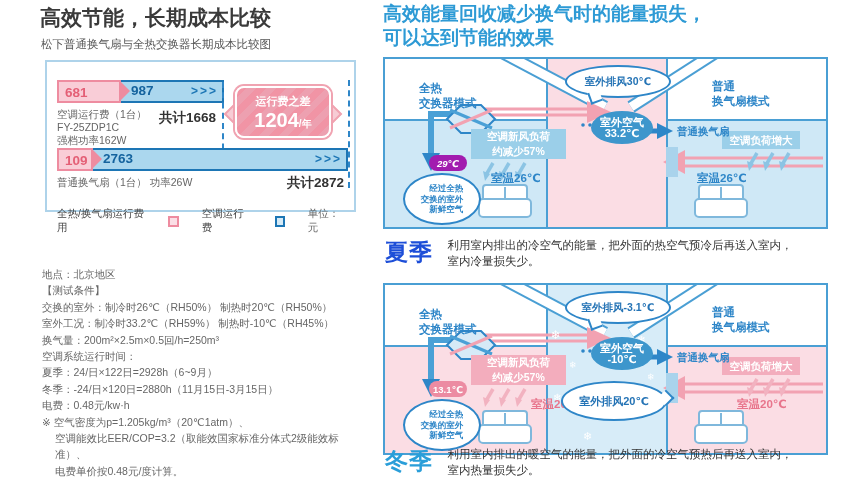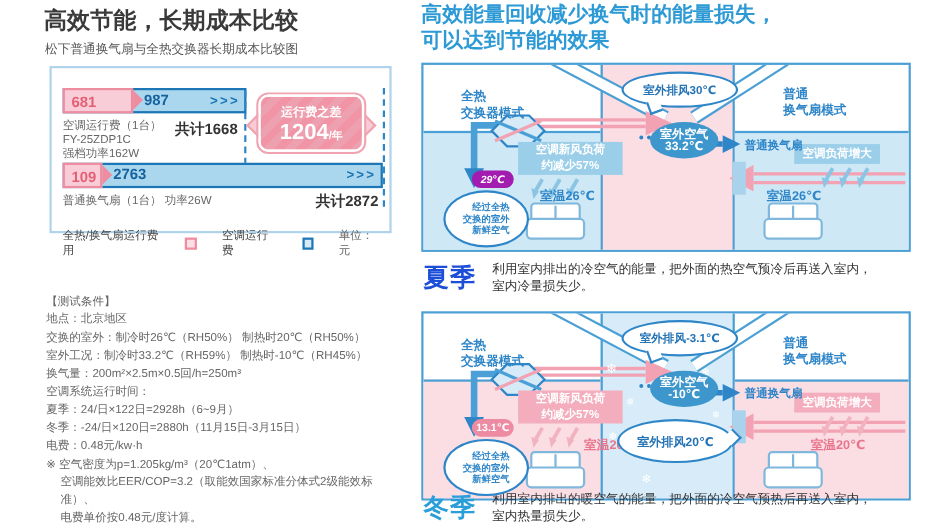--- a/index.html
+++ b/index.html
@@ -154,22 +154,22 @@
       <div class="legend">
         <span>全热/换气扇运行费用</span>
         <span class="sq p"></span>
         <span>空调运行费</span>
         <span class="sq b"></span>
         <span class="unit">单位：元</span>
       </div>
     </div>
 
     <div class="conds">
+      <div>地点：北京地区</div>
       <div>【测试条件】</div>
-      <div>地点：北京地区</div>
       <div>交换的室外：制冷时26℃（RH50%） 制热时20℃（RH50%）</div>
       <div>室外工况：制冷时33.2℃（RH59%） 制热时-10℃（RH45%）</div>
       <div>换气量：200m²×2.5m×0.5回/h=250m³</div>
       <div>空调系统运行时间：</div>
       <div>夏季：24/日×122日=2928h（6~9月）</div>
       <div>冬季：-24/日×120日=2880h（11月15日-3月15日）</div>
       <div>电费：0.48元/kw·h</div>
       <div>※ 空气密度为p=1.205kg/m³（20℃1atm）、</div>
       <div class="ind">空调能效比EER/COP=3.2（取能效国家标准分体式2级能效标准）、</div>
       <div class="ind">电费单价按0.48元/度计算。</div>

